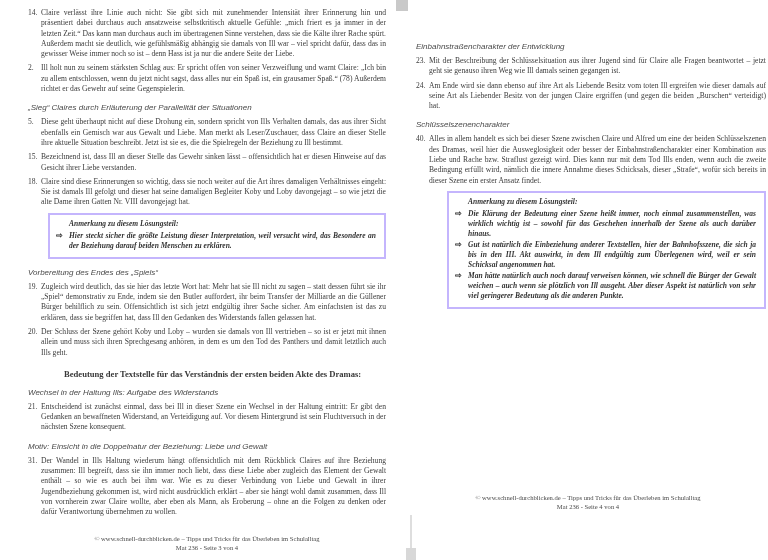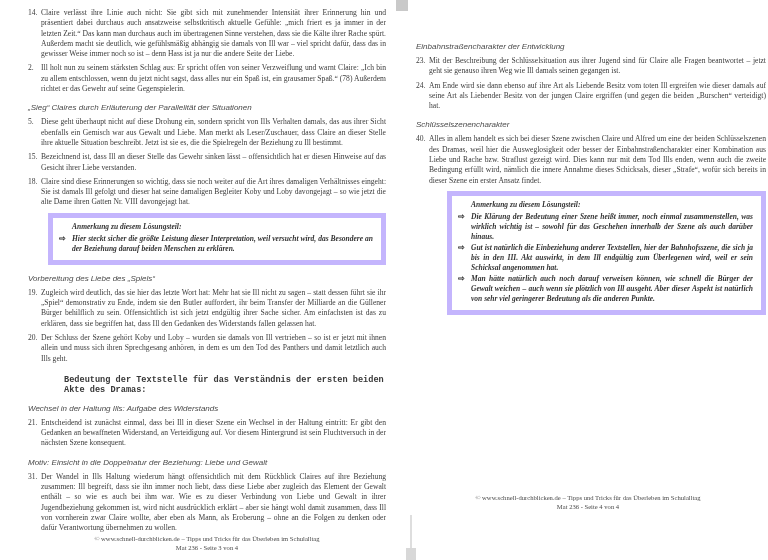--- a/index.html
+++ b/index.html
@@ -31,30 +31,30 @@
   .item .num { position: absolute; left: 0; top: 0; }
 
   .h-italic {
     font-family: "Liberation Sans", sans-serif;
     font-style: italic;
     font-size: 8px;
     color: #4a4a4a;
     margin: 9px 0 5px 0;
   }
   .h-bold {
-    font-family: Liberation Mono, monospace;
+    font-family: Liberation Serif, serif;
     font-weight: bold;
     font-size: 8.6px;
     color: #383838;
     margin: 11px 0 6px 0;
     padding-left: 36px;
   }
 
   .note-box {
-    border: 5px solid #c4b5fd;
+    border: 2px solid #c4b5fd;
     background: #ffffff;
     margin: 5px 0 7px 20px;
     padding: 4px 8px 5px 6px;
     font-weight: bold;
     font-style: italic;
     font-size: 7.5px;
     line-height: 10px;
     color: #333333;
   }
   .note-box.right-variant { margin-left: 31px; }
@@ -109,21 +109,21 @@
     </div>
 
     <div class="note-box">
       <div class="note-title">Anmerkung zu diesem Lösungsteil:</div>
       <div class="note-point">
         <span class="arrow">⇨</span>
         <span class="ptext">Hier steckt sicher die größte Leistung dieser Interpretation, weil versucht wird, das Besondere an der Beziehung darauf beiden Menschen zu erklären.</span>
       </div>
     </div>
 
-    <div class="h-italic">Vorbereitung des Liebe des „Spiels“</div>
+    <div class="h-italic">Vorbereitung des Endes des „Spiels“</div>
 
     <div class="item">
       <span class="num">19.</span>
       <span>Zugleich wird deutlich, das sie hier das letzte Wort hat: Mehr hat sie Ill nicht zu sagen – statt dessen führt sie ihr „Spiel“ demonstrativ zu Ende, indem sie den Butler auffordert, ihr beim Transfer der Milliarde an die Güllener Bürger behilflich zu sein. Offensichtlich ist sich jetzt endgültig ihrer Sache sicher. Am einfachsten ist das zu erklären, dass sie begriffen hat, dass Ill den Gedanken des Widerstands fallen gelassen hat.</span>
     </div>
     <div class="item">
       <span class="num">20.</span>
       <span>Der Schluss der Szene gehört Koby und Loby – wurden sie damals von Ill vertrieben – so ist er jetzt mit ihnen allein und muss sich ihren Sprechgesang anhören, in dem es um den Tod des Panthers und damit letztlich auch Ills geht.</span>
     </div>
 

